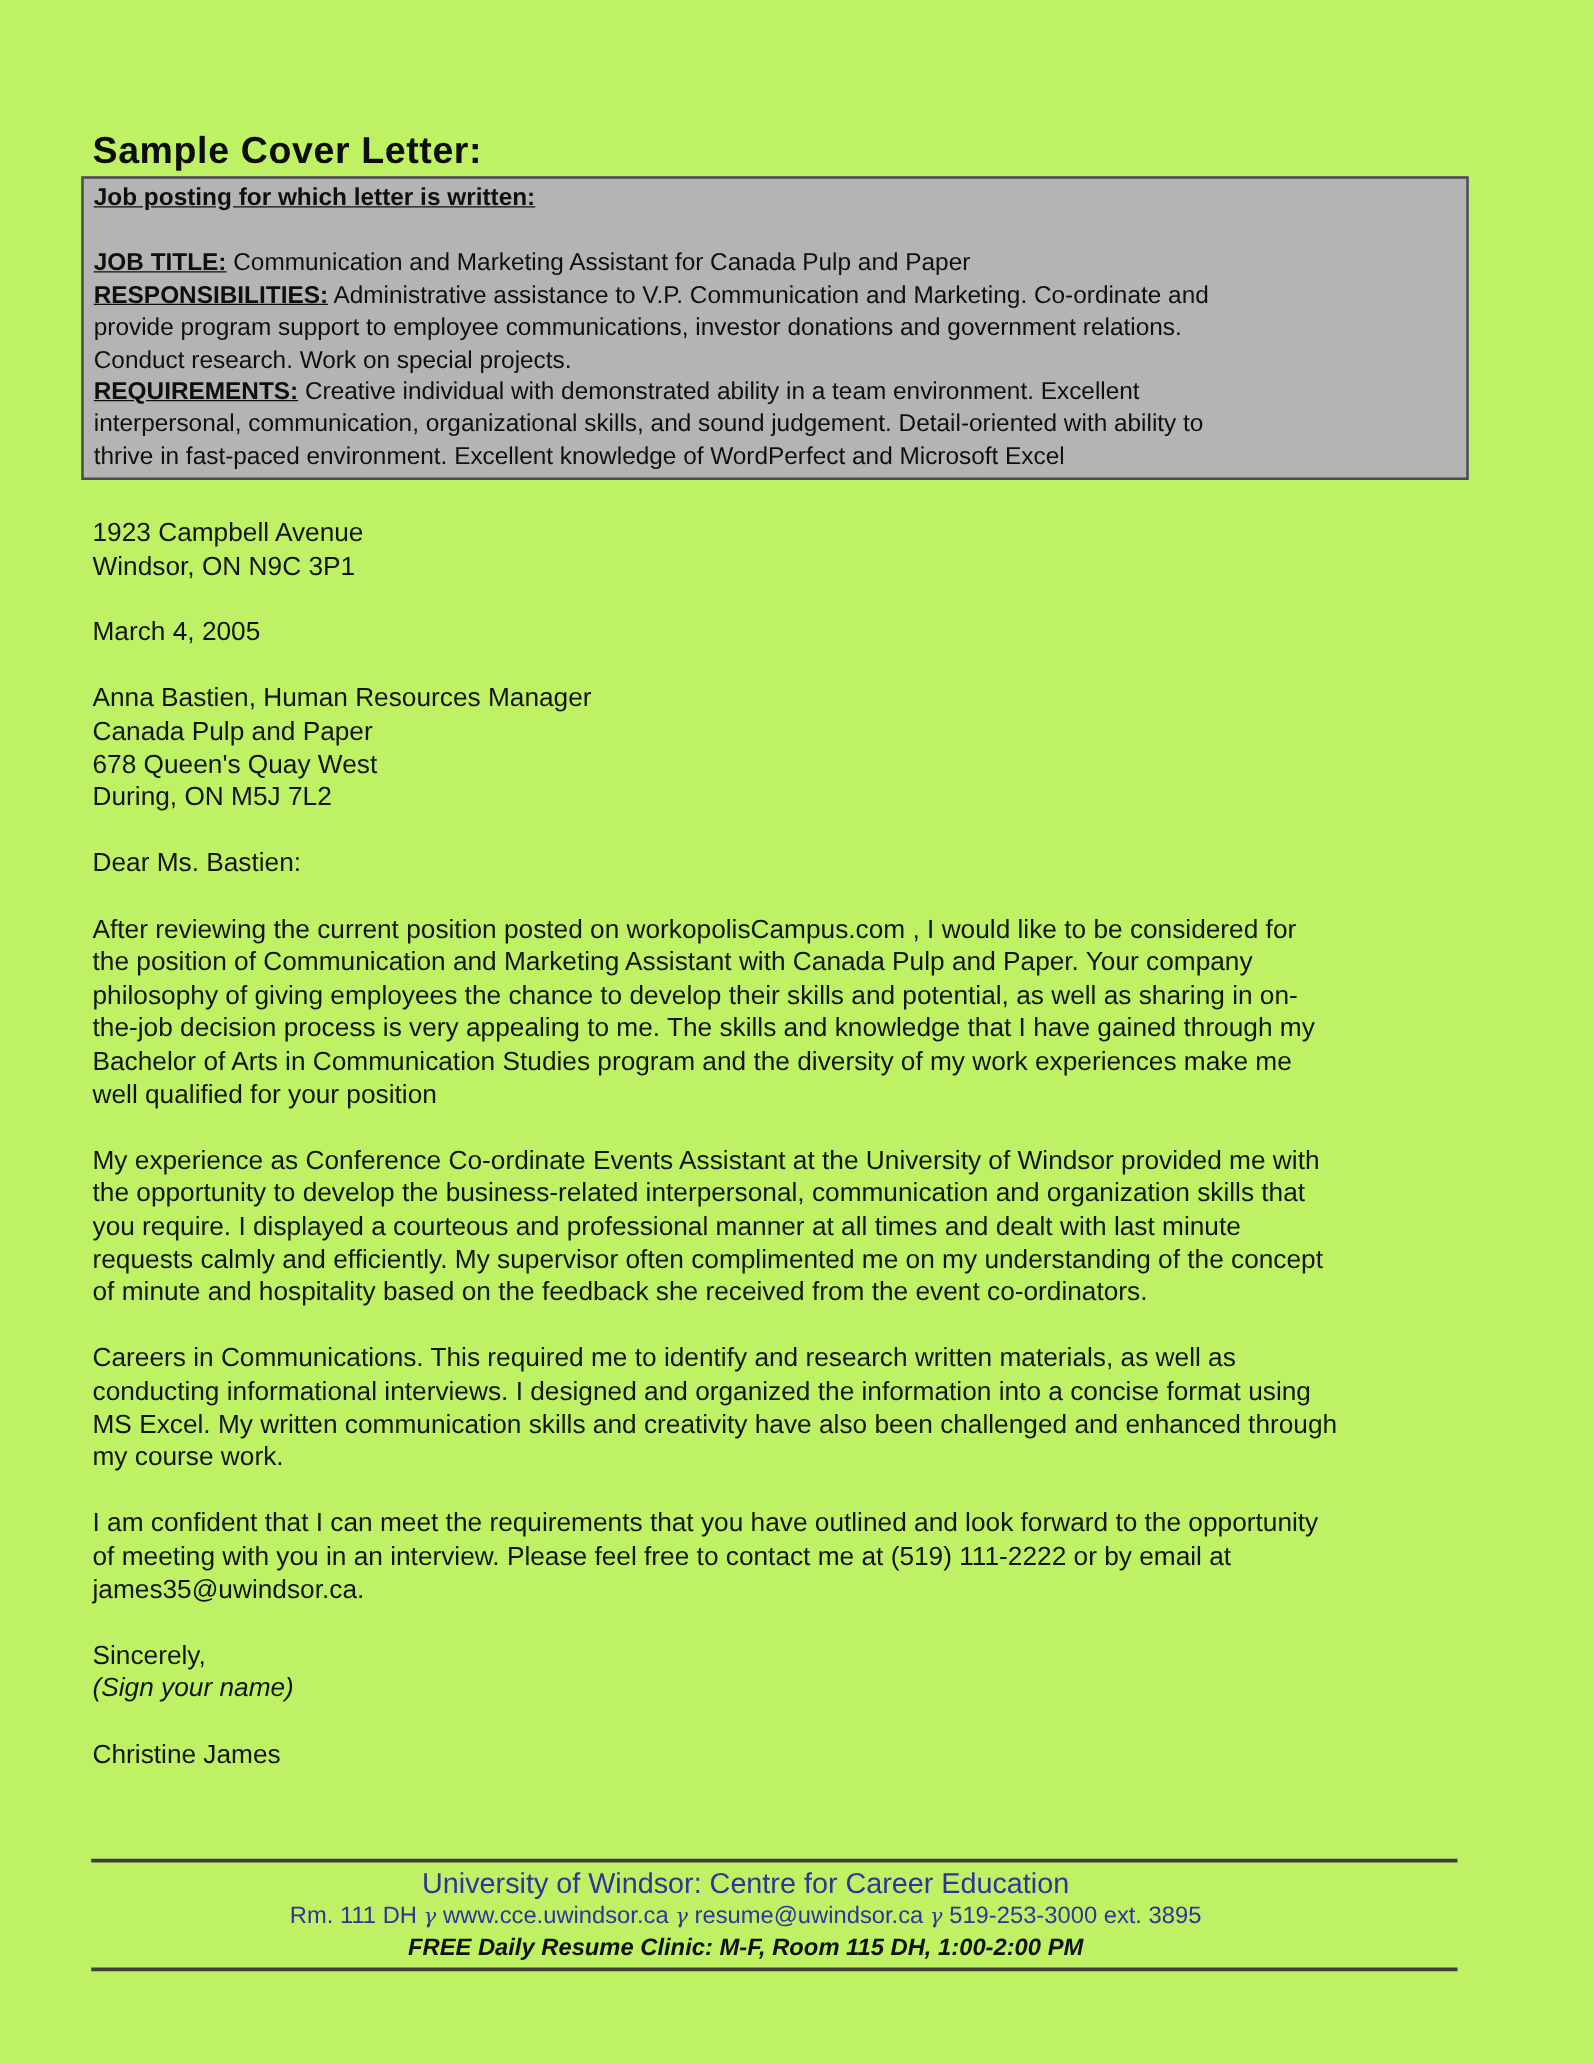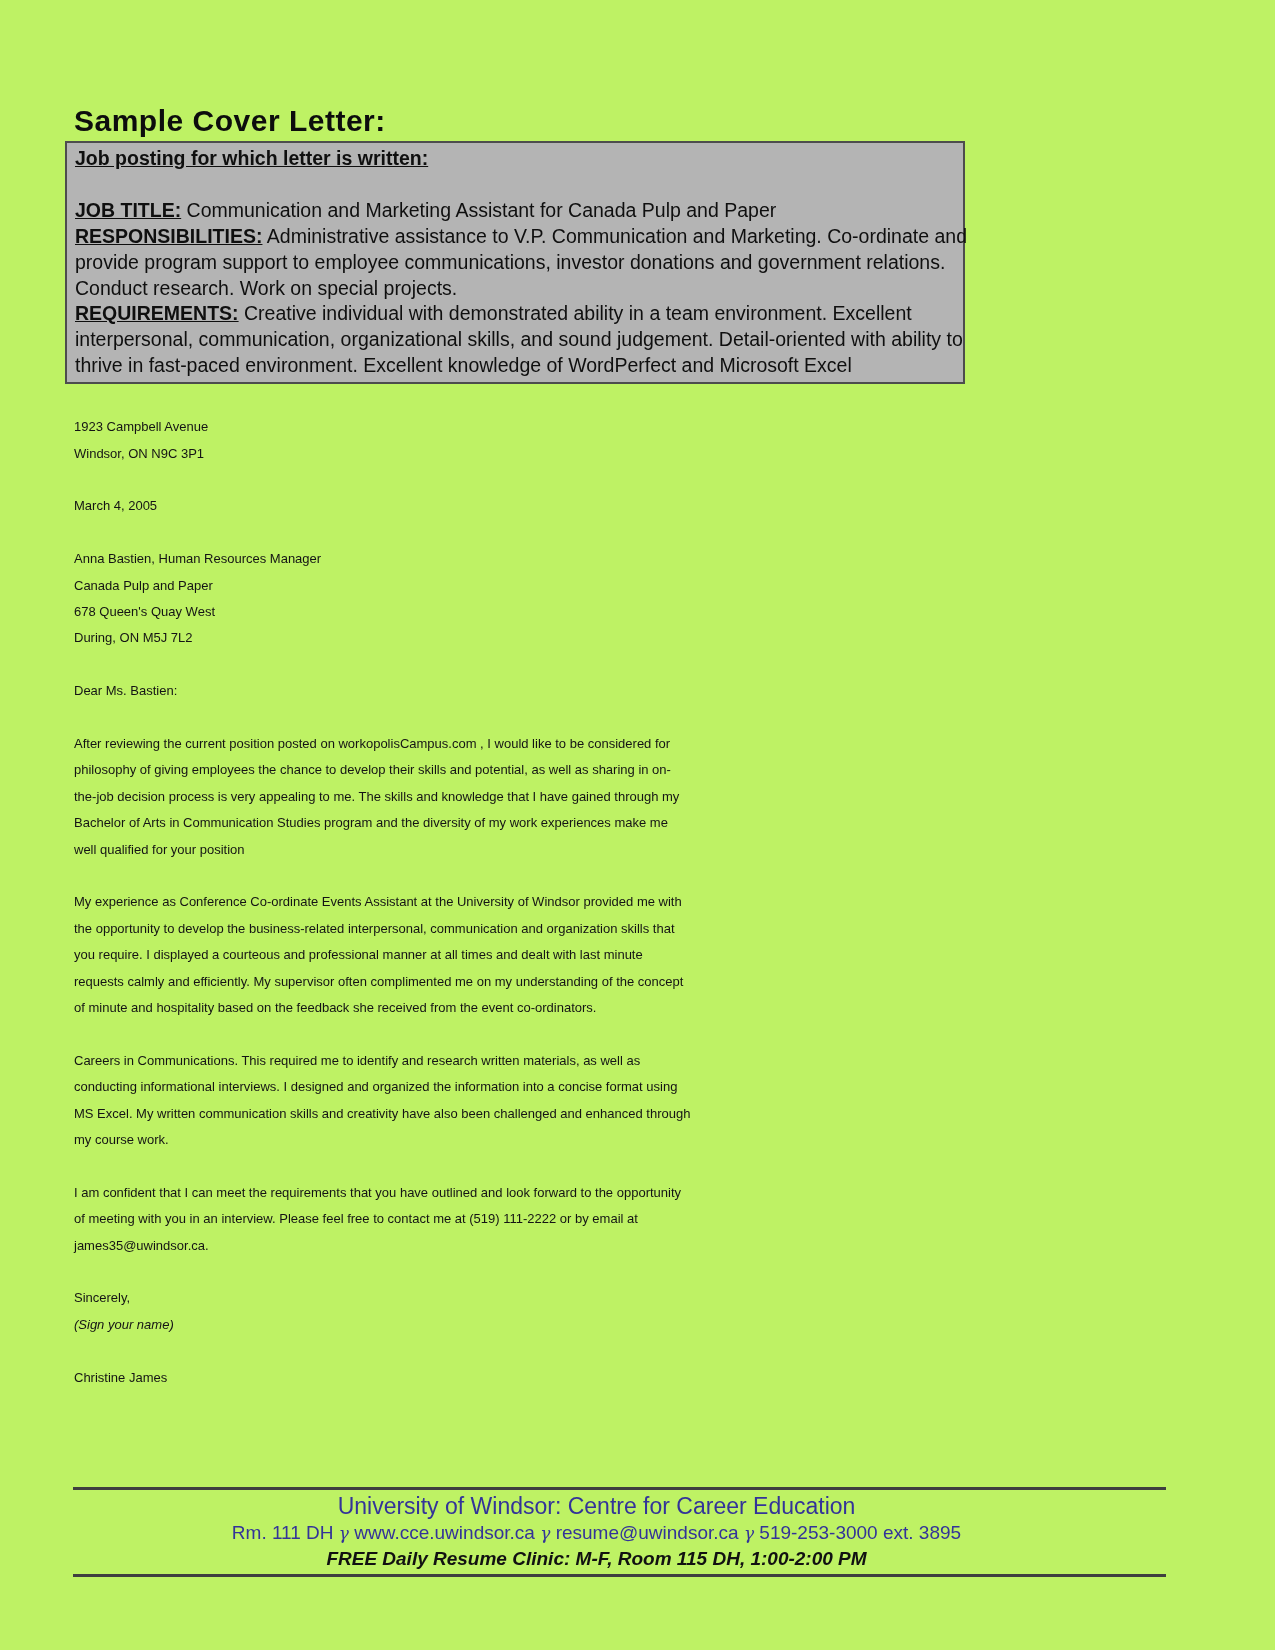--- a/index.html
+++ b/index.html
@@ -15,35 +15,35 @@
   .page-title {
     margin: 105px 0 0 74px;
     font-size: 30px;
     line-height: 32px;
     font-weight: bold;
     color: #0d0d0d;
     letter-spacing: 0.5px;
   }
   .job-box {
     margin: 4px 0 0 65px;
-    width: 900px;
+    width: 1110px;
     box-sizing: border-box;
     border: 2px solid var(--box-border, #4d4d4d);
     background: var(--box-background, #b4b4b4);
     padding: 3px 8px;
     font-size: 19.5px;
     line-height: 25.9px;
     color: #0f0f0f;
   }
   .job-box .line, .letter .line { white-space: nowrap; }
   .bu { font-weight: bold; text-decoration: underline; }
   .blank { height: 25.9px; }
   .letter {
     margin: 30px 0 0 74px;
-    font-size: 13px;
+    font-size: 21px;
     line-height: 26.4px;
   }
   .letter .blank { height: 26.4px; }
   .italic { font-style: italic; }
   .footer-wrap {
     position: absolute;
     left: 73px;
     top: 1487px;
     width: 1093px;
   }
@@ -103,20 +103,21 @@
     <div class="blank"></div>
     <div class="line">Anna Bastien, Human Resources Manager</div>
     <div class="line">Canada Pulp and Paper</div>
     <div class="line">678 Queen's Quay West</div>
     <div class="line">During, ON M5J 7L2</div>
     <div class="blank"></div>
     <div class="line">Dear Ms. Bastien:</div>
     <div class="blank"></div>
 
     <div class="line">After reviewing the current position posted on workopolisCampus.com , I would like to be considered for</div>
+    <div class="line">the position of Communication and Marketing Assistant with Canada Pulp and Paper. Your company</div>
     <div class="line">philosophy of giving employees the chance to develop their skills and potential, as well as sharing in on-</div>
     <div class="line">the-job decision process is very appealing to me. The skills and knowledge that I have gained through my</div>
     <div class="line">Bachelor of Arts in Communication Studies program and the diversity of my work experiences make me</div>
     <div class="line">well qualified for your position</div>
     <div class="blank"></div>
 
     <div class="line">My experience as Conference Co-ordinate Events Assistant at the University of Windsor provided me with</div>
     <div class="line">the opportunity to develop the business-related interpersonal, communication and organization skills that</div>
     <div class="line">you require. I displayed a courteous and professional manner at all times and dealt with last minute</div>
     <div class="line">requests calmly and efficiently. My supervisor often complimented me on my understanding of the concept</div>

